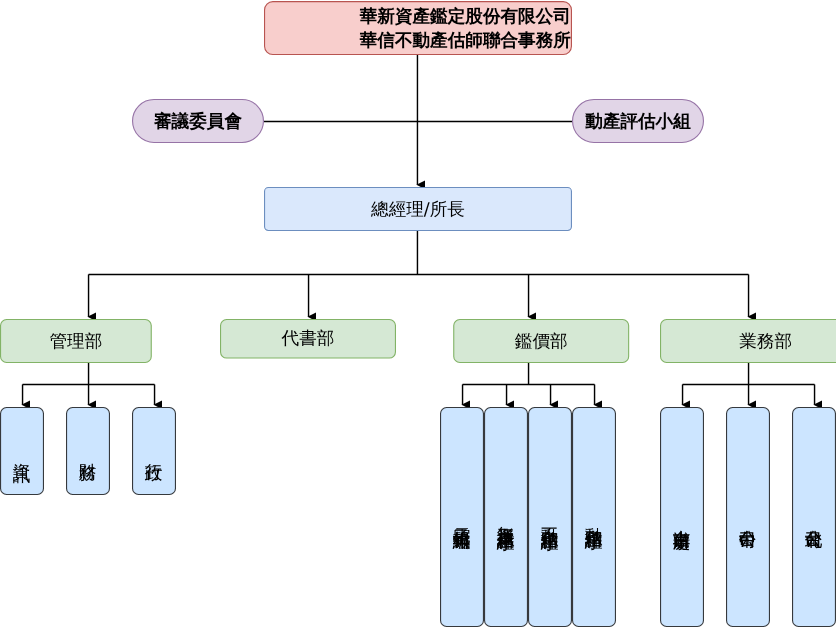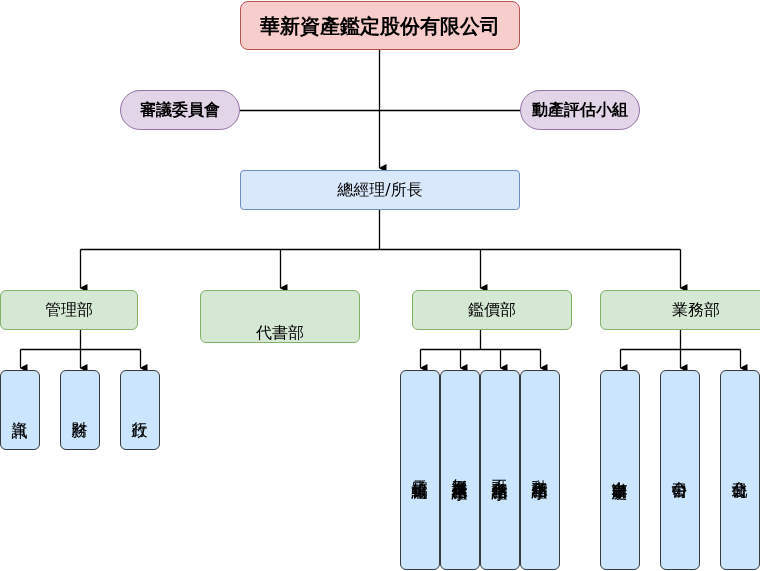--- a/index.html
+++ b/index.html
@@ -8,21 +8,21 @@
   #wires { position: absolute; left: 0; top: 0; width: 760px; height: 571px; }
   .node { position: absolute; box-sizing: border-box; display: flex;
           align-items: center; justify-content: center; text-align: center;
           font-size: 16px; line-height: 1.2; }
   .red { background: #f8cecc; border: 1px solid #b85450; border-radius: 8px; }
   .purple { background: #e1d5e7; border: 1px solid #9673a6; border-radius: 20px; }
   .blue { background: #dae8fc; border: 1px solid #6c8ebf; border-radius: 4px; }
   .green { background: #d5e8d4; border: 1px solid #82b366; border-radius: 6px; }
   .unit { background: #cce5ff; border: 1px solid #36393d; border-radius: 6px; }
   .vtext { writing-mode: vertical-rl; text-orientation: upright; letter-spacing: 1px; font-size: 16px; }
-  .title { flex-direction: column; font-size: 20px; font-weight: bold; line-height: 22px; }
+  .title { flex-direction: column; font-size: 16px; font-weight: bold; line-height: 22px; align-items: flex-end; }
   .title span { display: block; }
 </style>
 </head>
 <body>
 
 <svg id="wires" xmlns="http://www.w3.org/2000/svg">
   <defs>
     <marker id="arrow" markerWidth="8" markerHeight="8" refX="4" refY="7" orient="auto" markerUnits="userSpaceOnUse">
       <path d="M0,0 L8,0 L4,8 Z" fill="#000"></path>
     </marker>
@@ -52,37 +52,38 @@
 
     <path d="M680.5 330 V349.5 M620.5 349.5 H740.5"></path>
     <path d="M620.5 349.5 V368" marker-end="url(#arrow)"></path>
     <path d="M680.5 349.5 V368" marker-end="url(#arrow)"></path>
     <path d="M740.5 349.5 V368" marker-end="url(#arrow)"></path>
   </g>
 </svg>
 
 <div class="node red title" style="left:240px; top:1px; width:280px; height:49px;">
   <span>華新資產鑑定股份有限公司</span>
+  <span>華信不動產估師聯合事務所</span>
 </div>
 
 <div class="node purple" style="left:120px; top:90px; width:120px; height:40px; font-weight:bold;">
   <span>審議委員會</span>
 </div>
 <div class="node purple" style="left:520px; top:90px; width:120px; height:40px; font-weight:bold;">
   <span>動產評估小組</span>
 </div>
 
 <div class="node blue" style="left:240px; top:170px; width:280px; height:40px;">
   <span>總經理/所長</span>
 </div>
 
 <div class="node green" style="left:0px; top:290px; width:138px; height:40px;">
   <span>管理部</span>
 </div>
-<div class="node green" style="left:200px; top:290px; width:160px; height:53px;align-items:flex-end;">
+<div class="node green" style="left:200px; top:290px; width:160px; height:36px;">
   <span>代書部</span>
 </div>
 <div class="node green" style="left:412px; top:290px; width:160px; height:40px;">
   <span>鑑價部</span>
 </div>
 <div class="node green" style="left:600px; top:290px; width:192px; height:40px;">
   <span>業務部</span>
 </div>
 
 <div class="node unit" style="left:0px; top:370px; width:40px; height:80px;">

